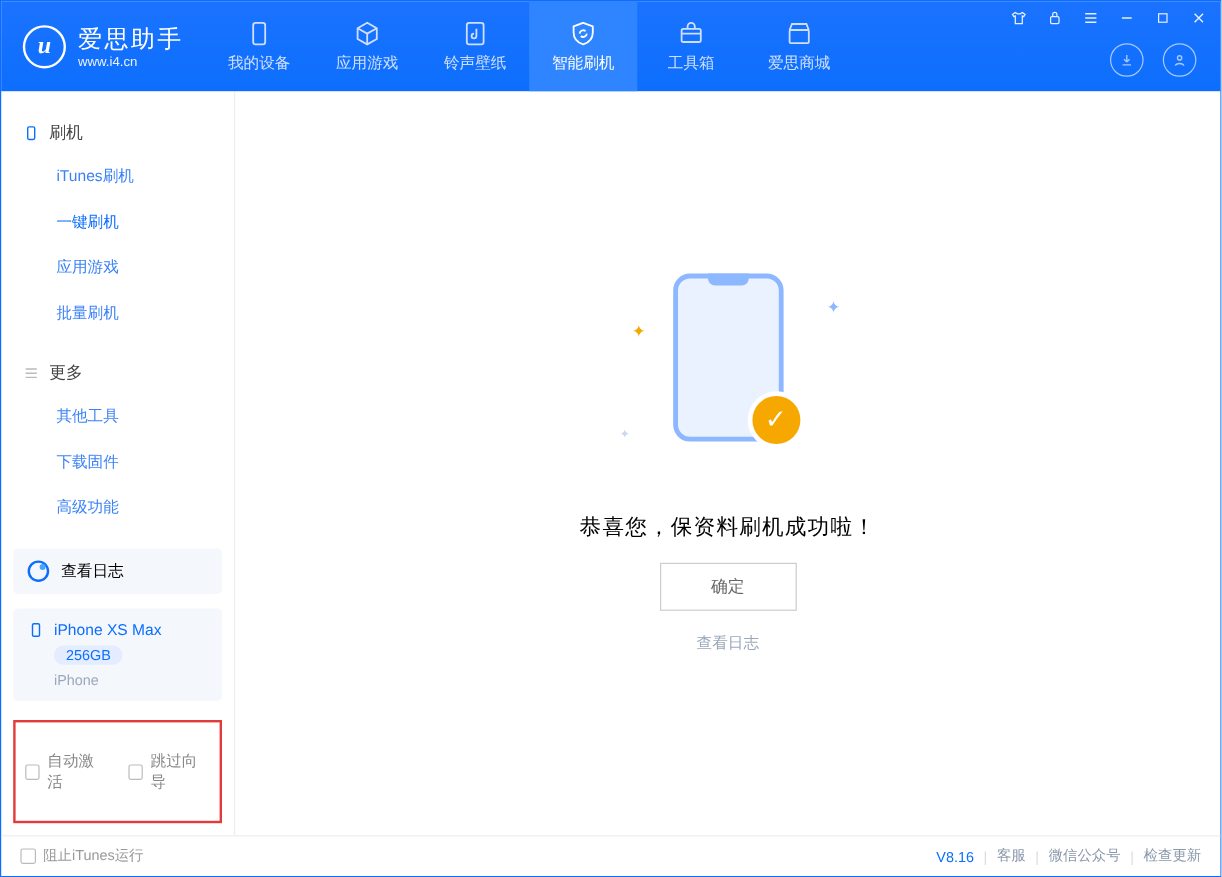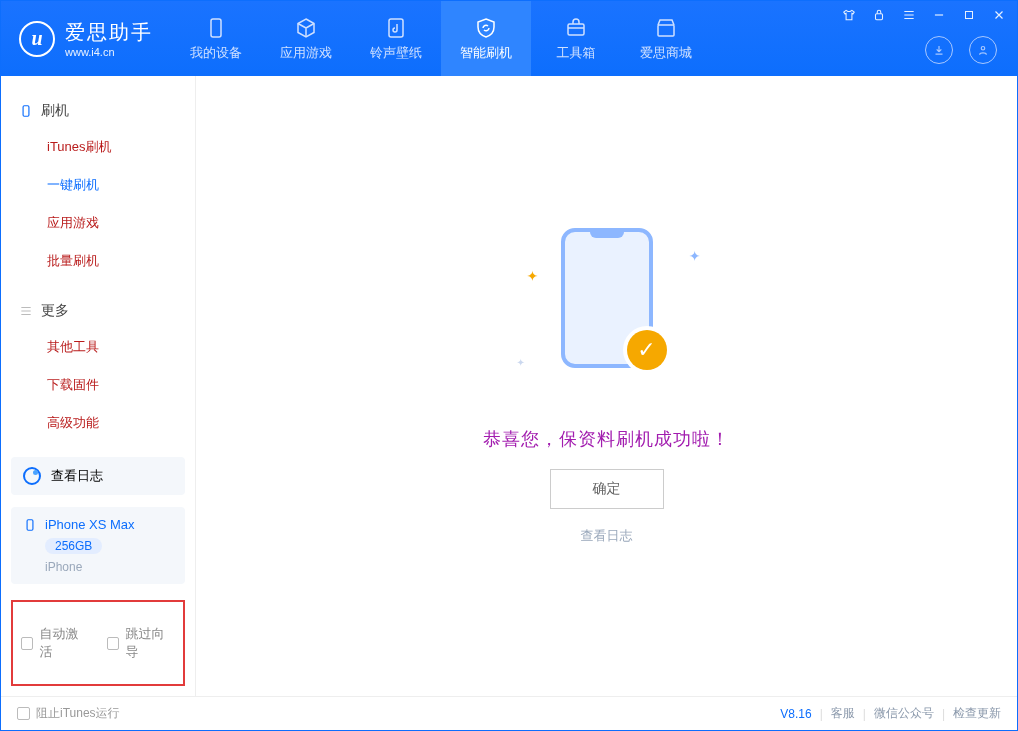--- a/index.html
+++ b/index.html
@@ -15,37 +15,37 @@
 .nav-item.active { background: #2f85ff; color: #fff; }
 .nav-item svg { width: 24px; height: 24px; }
 .window-controls { position: absolute; top: 6px; right: 10px; display: flex; gap: 14px; align-items: center; color: #e6f0ff; font-size: 13px; }
 .window-controls .wc { cursor: pointer; width: 16px; height: 16px; display: flex; align-items: center; justify-content: center; }
 .right-icons { position: absolute; right: 20px; bottom: 12px; display: flex; gap: 16px; }
 .right-icons .ring { width: 28px; height: 28px; border: 1.8px solid #a8c8ff; border-radius: 50%; display: flex; align-items: center; justify-content: center; cursor: pointer; }
 .body { flex: 1; display: flex; min-height: 0; }
 .sidebar { width: 195px; border-right: 1px solid #eee; display: flex; flex-direction: column; padding-top: 18px; }
 .side-group-title { display: flex; align-items: center; gap: 8px; color: #444; font-size: 14px; padding: 8px 18px; }
 .side-group-title .gicon { width: 14px; height: 14px; display: flex; align-items: center; justify-content: center; color: #999; }
-.side-sub { padding: 10px 0 10px 46px; font-size: 13px; color: #b91c1c; cursor: pointer; }
+.side-sub { padding: 10px 0 10px 46px; font-size: 13px; color: #3b82f6; cursor: pointer; }
 .side-sub.active { color: #0d6efd; }
 .side-spacer { flex: 1; }
 .mode-card, .device-card { margin: 6px 10px; background: #f4f7fb; border-radius: 4px; padding: 10px 12px; font-size: 13px; display: flex; align-items: center; gap: 10px; }
 .device-card { flex-direction: column; align-items: flex-start; gap: 6px; color: #0d6efd; }
 .device-card .dname { display: flex; align-items: center; gap: 8px; font-weight: 500; }
 .device-card .badge { display: inline-block; background: #e3edff; color: #0d6efd; border-radius: 10px; padding: 1px 10px; font-size: 12px; }
 .device-card .dtype { color: #9aa8bb; font-size: 12px; padding-left: 22px; }
 .checkbox-row { border: 2px solid #e23b3b; margin: 10px; padding: 23px 8px; display: flex; gap: 18px; align-items: center; font-size: 13px; color: #888; }
 .chk { width: 13px; height: 13px; border: 1px solid #bbb; display: inline-block; border-radius: 2px; }
 .main { flex: 1; position: relative; display: flex; flex-direction: column; align-items: center; justify-content: center; gap: 18px; }
 .illus { width: 200px; height: 150px; position: relative; }
 .phone { width: 92px; height: 140px; border: 4px solid #8db7ff; border-radius: 14px; position: absolute; left: 54px; top: 0; background: #eaf2ff; }
 .phone .notch { position: absolute; top: -4px; left: 50%; transform: translateX(-50%); width: 34px; height: 10px; background: #8db7ff; border-radius: 0 0 6px 6px; }
 .check-badge { position: absolute; right: 40px; bottom: 8px; width: 40px; height: 40px; background: #f6a800; border-radius: 50%; display: flex; align-items: center; justify-content: center; color: #fff; font-size: 22px; box-shadow: 0 0 0 4px #fff; }
 .sparkle { position: absolute; color: #f6a800; font-size: 14px; }
-.msg { font-size: 18px; color: #a21caf; letter-spacing: 1px; margin-top: 31px; }
+.msg { font-size: 18px; color: #000000; letter-spacing: 1px; margin-top: 31px; }
 .confirm-btn { border: 1px solid #ccc; background: #fff; padding: 10px 42px; font-size: 14px; color: #666; cursor: pointer; }
 .log-link { color: #9aa8bb; font-size: 13px; cursor: pointer; text-align: right; }
 .footer { height: 34px; border-top: 1px solid #eee; display: flex; align-items: center; padding: 0 16px; font-size: 12px; color: #999; }
 .footer .fl { display: flex; align-items: center; gap: 6px; }
 .footer .fr { margin-left: auto; display: flex; align-items: center; gap: 8px; color: #8a98ab; }
 .footer .fr .ver { color: #0d6efd; }
 .footer .fr .sep { color: #ddd; }
 .footer .fr .flink { color: #8a98ab; cursor: pointer; }
 .dotring { width: 18px; height: 18px; border: 2px solid #0d6efd; border-radius: 50%; display: flex; align-items: center; justify-content: center; position: relative; }
 .dotring::after { content: ""; width: 5px; height: 5px; background: #4aa3ff; border-radius: 50%; position: absolute; top: 1px; right: 1px; }

